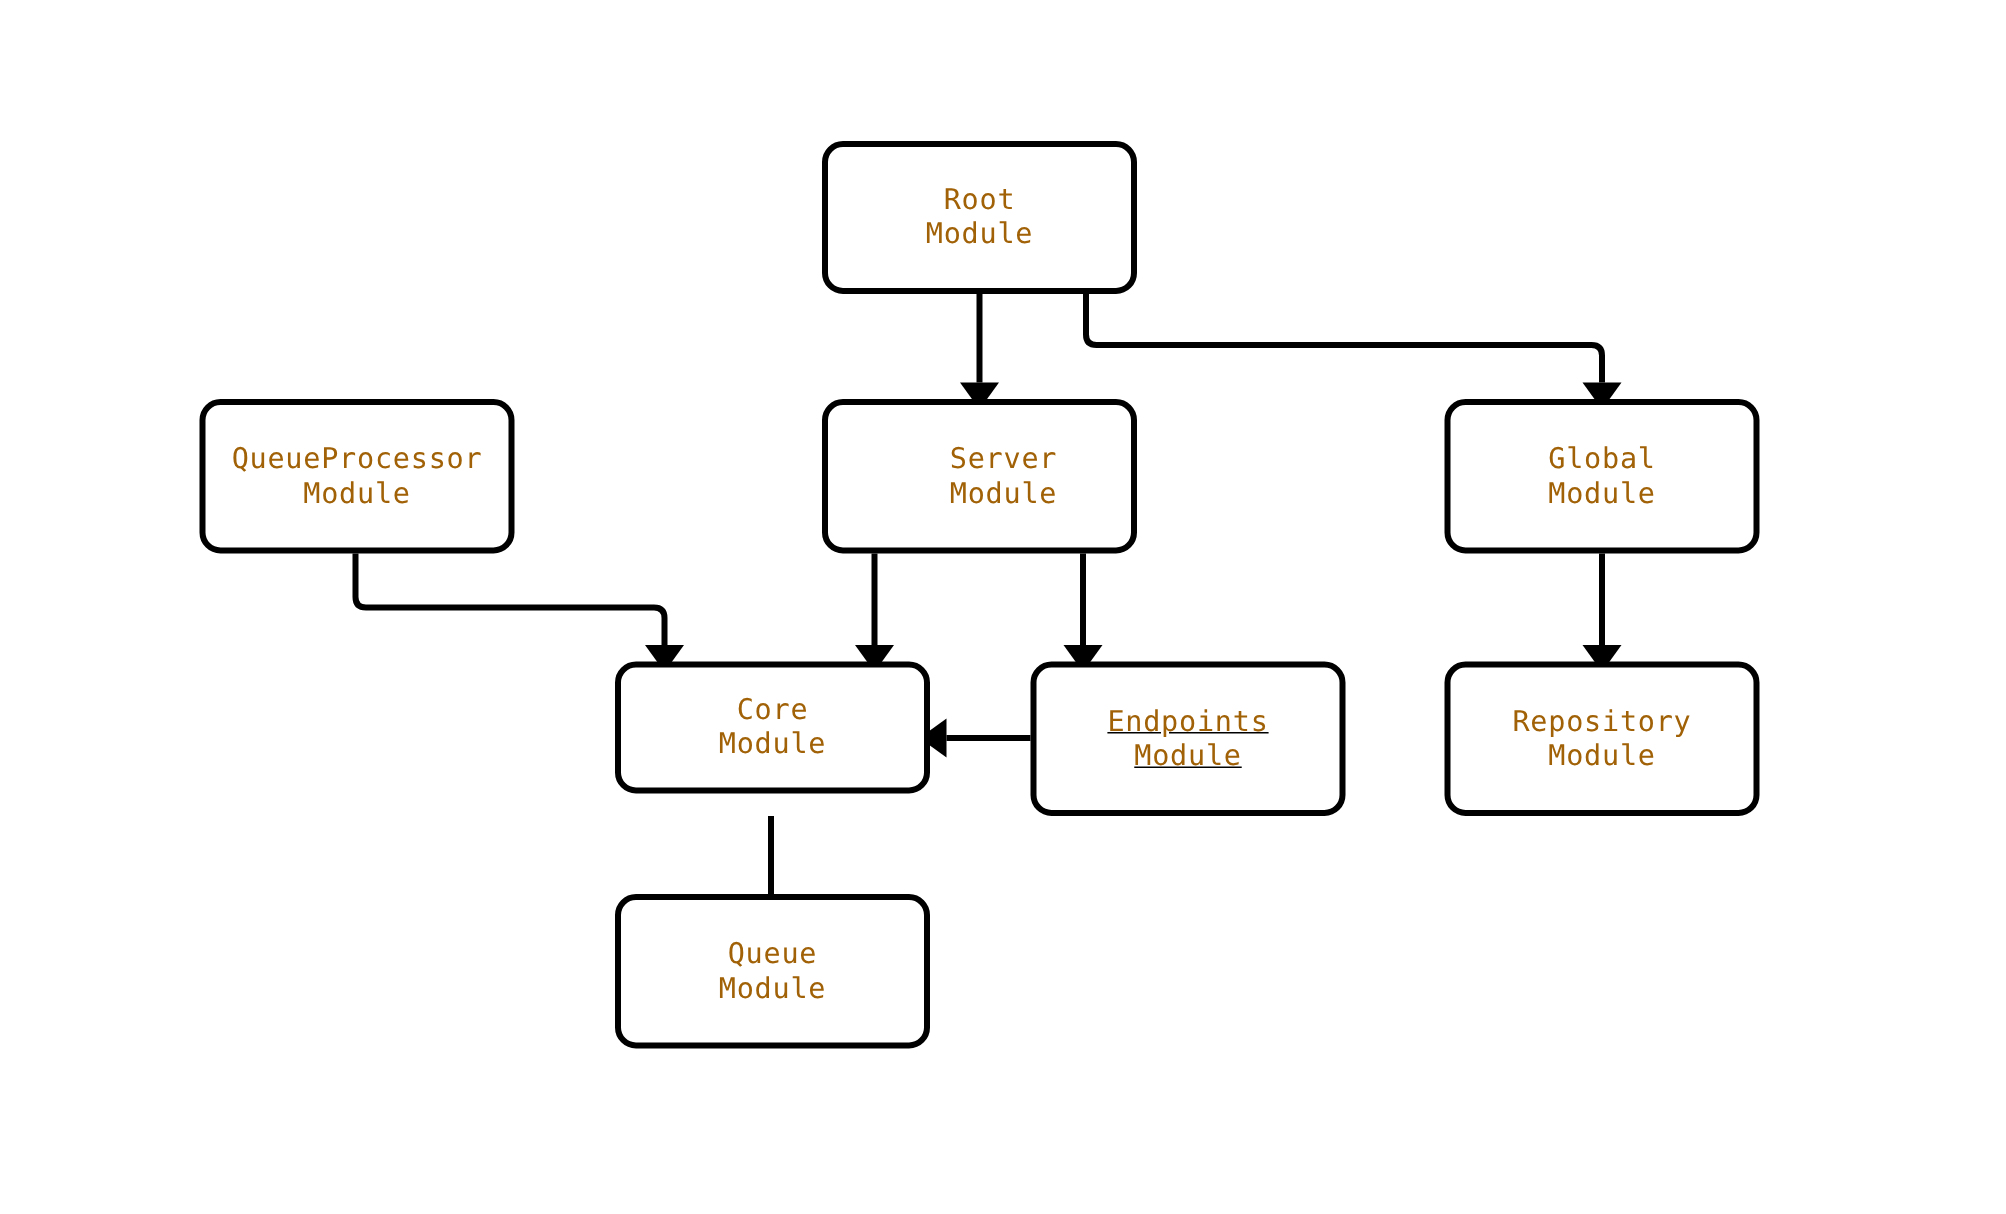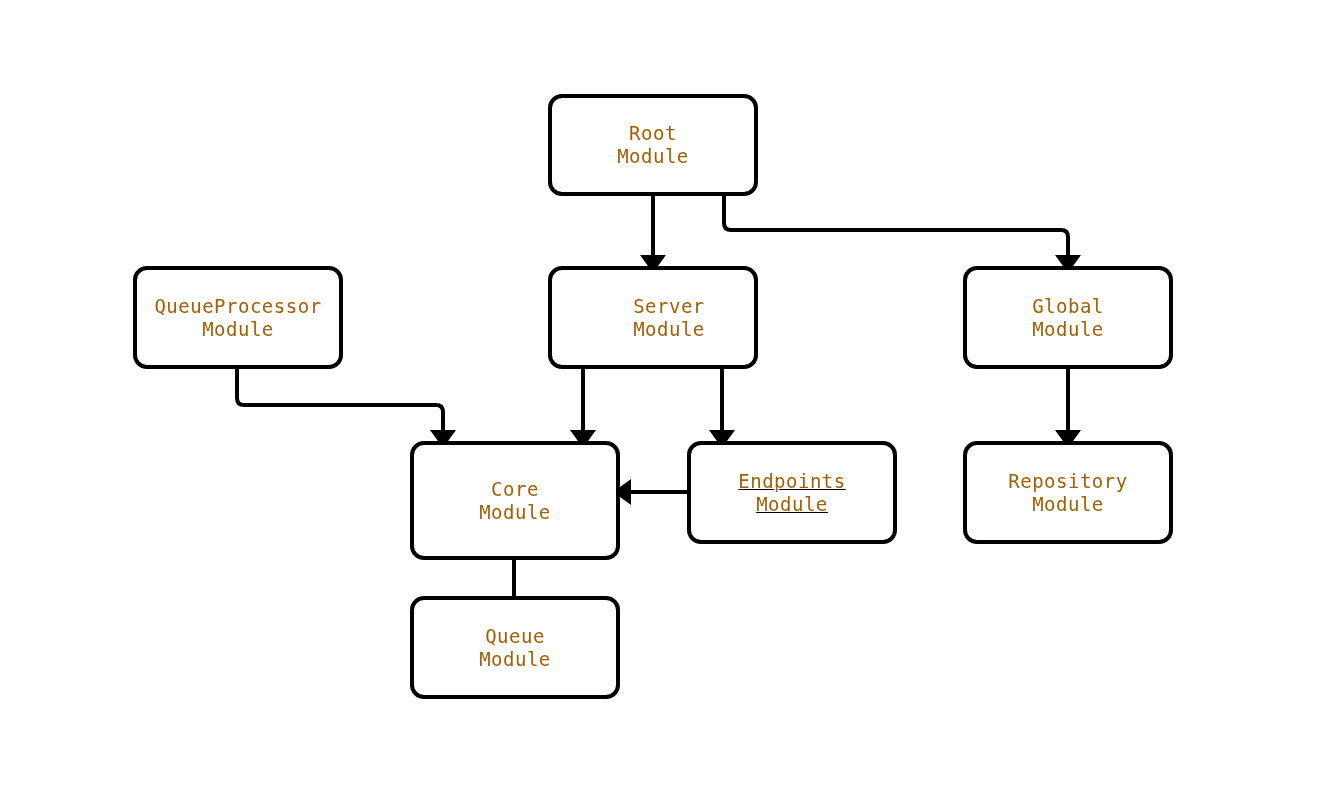--- a/index.html
+++ b/index.html
@@ -86,21 +86,21 @@
         <div class="node-line">Module</div>
       </div>
       <div class="node" style="left: 548px; top: 266px; width: 210px; height: 103px; padding-left: 32px;">
         <div class="node-line">Server</div>
         <div class="node-line">Module</div>
       </div>
       <div class="node" style="left: 963px; top: 266px; width: 210px; height: 103px;">
         <div class="node-line">Global</div>
         <div class="node-line">Module</div>
       </div>
-      <div class="node" style="left: 410px; top: 441px; width: 210px; height: 119px;">
+      <div class="node" style="left: 410px; top: 441px; width: 210px; height: 88px;">
         <div class="node-line">Core</div>
         <div class="node-line">Module</div>
       </div>
       <div class="node" style="left: 687px; top: 441px; width: 210px; height: 103px; text-decoration: underline;">
         <div class="node-line">Endpoints</div>
         <div class="node-line">Module</div>
       </div>
       <div class="node" style="left: 963px; top: 441px; width: 210px; height: 103px; text-align: center;">
         <div class="node-line">Repository</div>
         <div class="node-line">Module</div>

